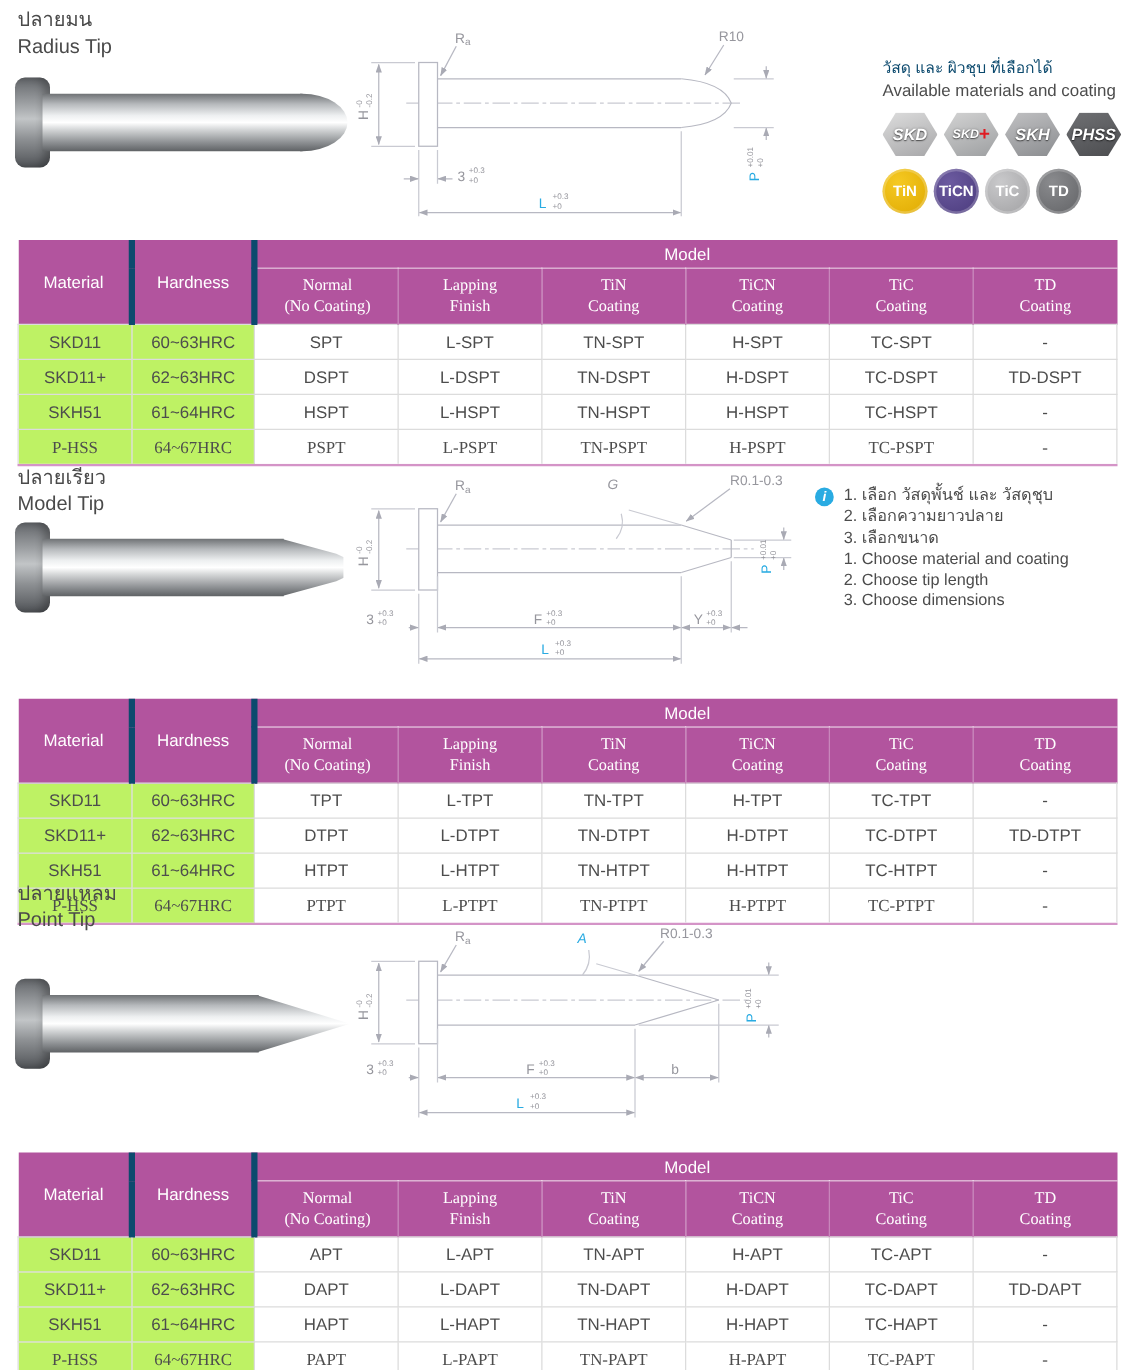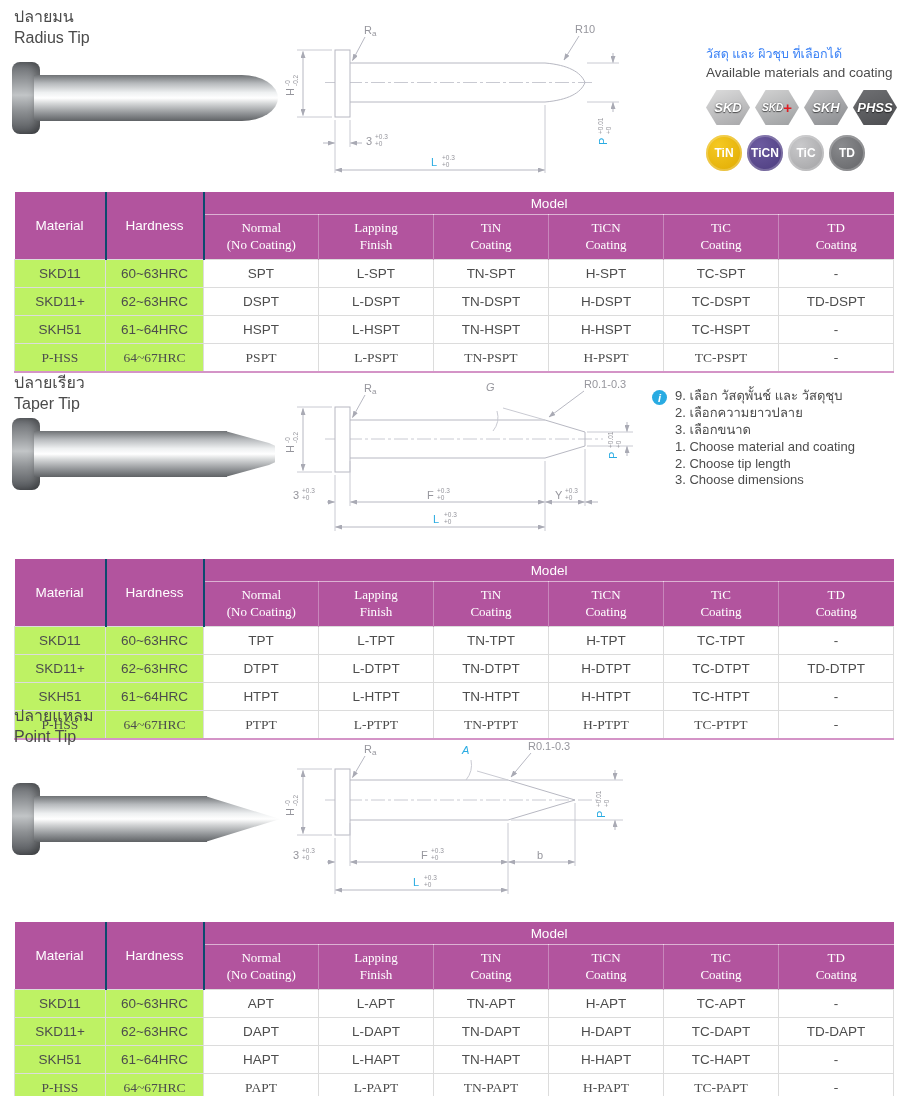--- a/index.html
+++ b/index.html
@@ -14,21 +14,21 @@
     background:linear-gradient(180deg,#63666a,#9b9ea1 28%,#c2c5c7 46%,#8e9194 68%,#515458);
     box-shadow:inset -5px 0 7px rgba(0,0,0,.28);}
   .pin .body,.pin .tip{position:absolute;top:13px;height:46px;
     background:linear-gradient(180deg,#6f7275 0%,#b6b9bc 18%,#eef0f1 38%,#ffffff 50%,#d5d7d8 62%,#8f9295 84%,#5f6265 100%);}
   .pin .body{left:22px;}
   .tip-radius{border-radius:0 95% 95% 0 / 0 50% 50% 0;}
   .tip-taper{clip-path:polygon(0 0,88% 26%,100% 32%,100% 68%,88% 74%,0 100%);}
   .tip-point{clip-path:polygon(0 0,100% 50%,0 100%);}
   
   .matbox{width:200px;}
-  .matbox .t-th{font-size:12.5px;color:#3b82f6;}
+  .matbox .t-th{font-size:12.5px;color:#0c4a6e;}
   .matbox .t-en{font-size:13.5px;color:#4c4c4c;margin-top:1px;}
   .badges{display:flex;gap:5px;margin-top:9px;}
   .hex{width:44px;height:37px;display:flex;align-items:center;justify-content:center;
     clip-path:polygon(24% 3%,76% 3%,100% 50%,76% 97%,24% 97%,0 50%);
     color:#fff;font-weight:bold;font-size:13px;font-style:italic;
     text-shadow:0 1px 1px rgba(0,0,0,.55), 0 0 2px rgba(0,0,0,.35);}
   .hex-skd{background:linear-gradient(160deg,#dedede,#a5a5a7);}
   .hex-skdp{background:linear-gradient(160deg,#d4d4d4,#9c9ea0);font-size:10px;}
   .hex-skh{background:linear-gradient(160deg,#c2c2c4,#898b8e);}
   .hex-phss{background:linear-gradient(160deg,#707174,#4b4c4f);font-size:13px;}
@@ -41,21 +41,21 @@
   .c-td{background:radial-gradient(circle at 35% 30%,#8a8b8e,#616265);}
   
   .infobox{display:flex;gap:8px;width:252px;}
   .info-icon{flex:0 0 auto;width:15px;height:15px;border-radius:50%;background:#29abe2;color:#fff;
     font-size:11px;font-weight:bold;font-style:italic;display:flex;align-items:center;justify-content:center;margin-top:2px;}
   .info-lines div{font-size:13px;line-height:1.3;color:#4c4c4c;}
   
   table.spec{border-collapse:collapse;width:879px;table-layout:fixed;}
   table.spec th{background:#b2549e;color:#fff;font-weight:normal;text-align:center;}
   th.model{font-size:13.5px;height:20px;border-bottom:1px solid rgba(255,255,255,.55);}
-  th.hm{font-size:13.5px;border-right:2px solid #0c4a6e;}
+  th.hm{font-size:13.5px;border-right:5px solid #0c4a6e;}
   th.sub{font-size:13px;height:42px;border-right:1px solid #c886bb;line-height:1.3;font-family:Liberation Serif, serif;}
   th.sub:last-child{border-right:none;}
   th.sub span{display:block;}
   table.spec td{height:25px;text-align:center;font-size:13.5px;color:#4d4d4d;
     border:1px solid #dcdcdc;background:#fff;}
   table.spec td.mh{background:#bef264;}
   table.spec tbody tr:last-child td{border-bottom:none;font-family:Liberation Serif, serif;}
   .tablewrap{border-bottom:2px solid #d494c7;}
   
   svg text{font-family:"Liberation Sans",sans-serif;fill:#96969d;}
@@ -242,21 +242,21 @@
         <td>H-PSPT</td>
         <td>TC-PSPT</td>
         <td>-</td>
       </tr>
     </tbody>
   </table>
   </div>
 
   <div class="abs sec-title" style="left:14px;top:372px;">
     <div>ปลายเรียว</div>
-    <div>Taper Tip</div>
+    <div>Model Tip</div>
   </div>
 
   <div class="pin" style="left:12px;top:418px;width:268px;height:72px;">
     <div class="head"></div>
     <div class="body" style="width:193px;"></div>
     <div class="tip tip-taper" style="left:213px;width:50px;"></div>
   </div>
 
   <svg class="abs" style="left:285px;top:375px;" width="420" height="160" viewBox="0 0 420 160">
     <defs>
@@ -319,21 +319,21 @@
     <g transform="translate(332,84) rotate(-90)">
       <text class="lab blue" x="0" y="0" font-size="12.5">P</text>
       <text class="tol" x="11" y="-4.5">+0.01</text>
       <text class="tol" x="11" y="3.5">+0</text>
     </g>
   </svg>
 
   <div class="abs infobox" style="left:652px;top:388px;">
     <div class="info-icon">i</div>
     <div class="info-lines">
-      <div>9. เลือก วัสดุพั้นช์ และ วัสดุชุบ</div>
+      <div>1. เลือก วัสดุพั้นช์ และ วัสดุชุบ</div>
       <div>2. เลือกความยาวปลาย</div>
       <div>3. เลือกขนาด</div>
       <div>1. Choose material and coating</div>
       <div>2. Choose tip length</div>
       <div>3. Choose dimensions</div>
     </div>
   </div>
 
   <div class="abs tablewrap" style="left:14px;top:559px;">
   <table class="spec">

